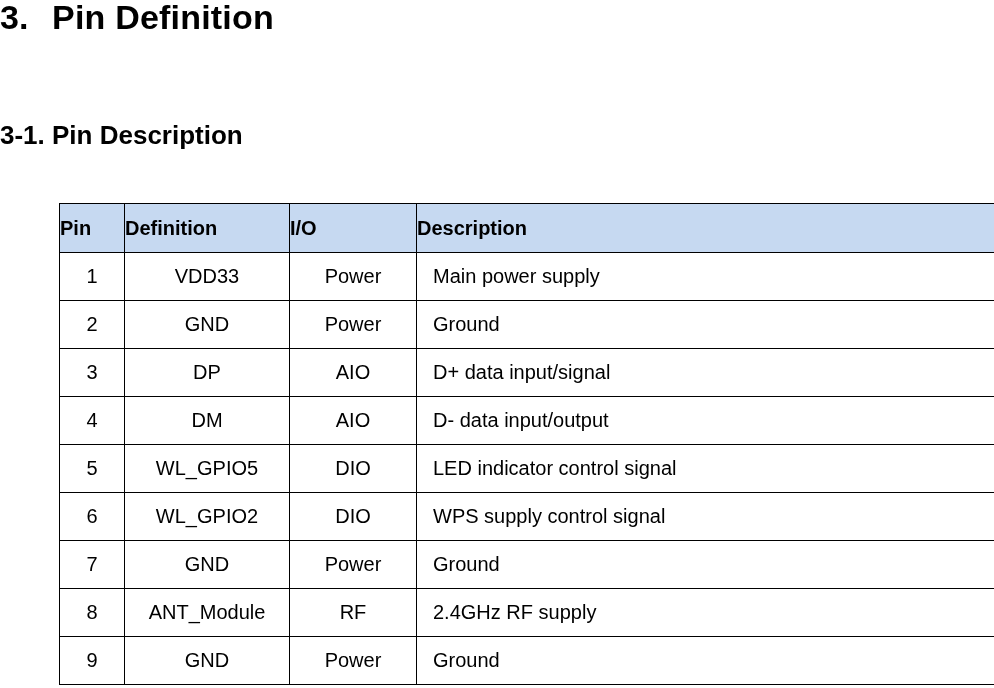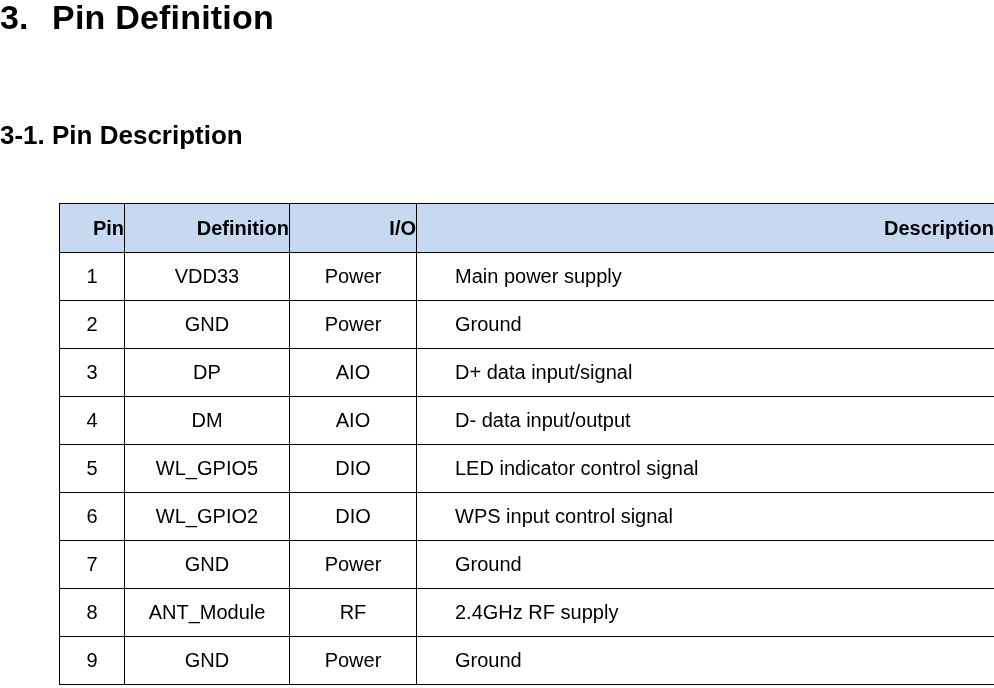--- a/index.html
+++ b/index.html
@@ -49,24 +49,24 @@
       border: 1.5px solid #000;
       padding: 0;
       height: 47px;
       vertical-align: middle;
       white-space: nowrap;
     }
     table.pins th {
       background: #c6d9f1;
       font-weight: bold;
       height: 48px;
-      text-align: right;
+      text-align: left;
     }
     table.pins td { text-align: center; }
-    table.pins td.desc { text-align: left; padding-left: 38px; }
+    table.pins td.desc { text-align: left; padding-left: 16px; }
     col.c-pin { width: 65px; }
     col.c-def { width: 165px; }
     col.c-io { width: 127px; }
     col.c-desc { width: 578px; }
   </style>
 </head>
 <body>
 
 <div class="h1">
   <span class="num">3.</span><span>Pin Definition</span>
@@ -117,21 +117,21 @@
     <tr>
       <td>5</td>
       <td>WL_GPIO5</td>
       <td>DIO</td>
       <td class="desc">LED indicator control signal</td>
     </tr>
     <tr>
       <td>6</td>
       <td>WL_GPIO2</td>
       <td>DIO</td>
-      <td class="desc">WPS input control signal</td>
+      <td class="desc">WPS supply control signal</td>
     </tr>
     <tr>
       <td>7</td>
       <td>GND</td>
       <td>Power</td>
       <td class="desc">Ground</td>
     </tr>
     <tr>
       <td>8</td>
       <td>ANT_Module</td>

